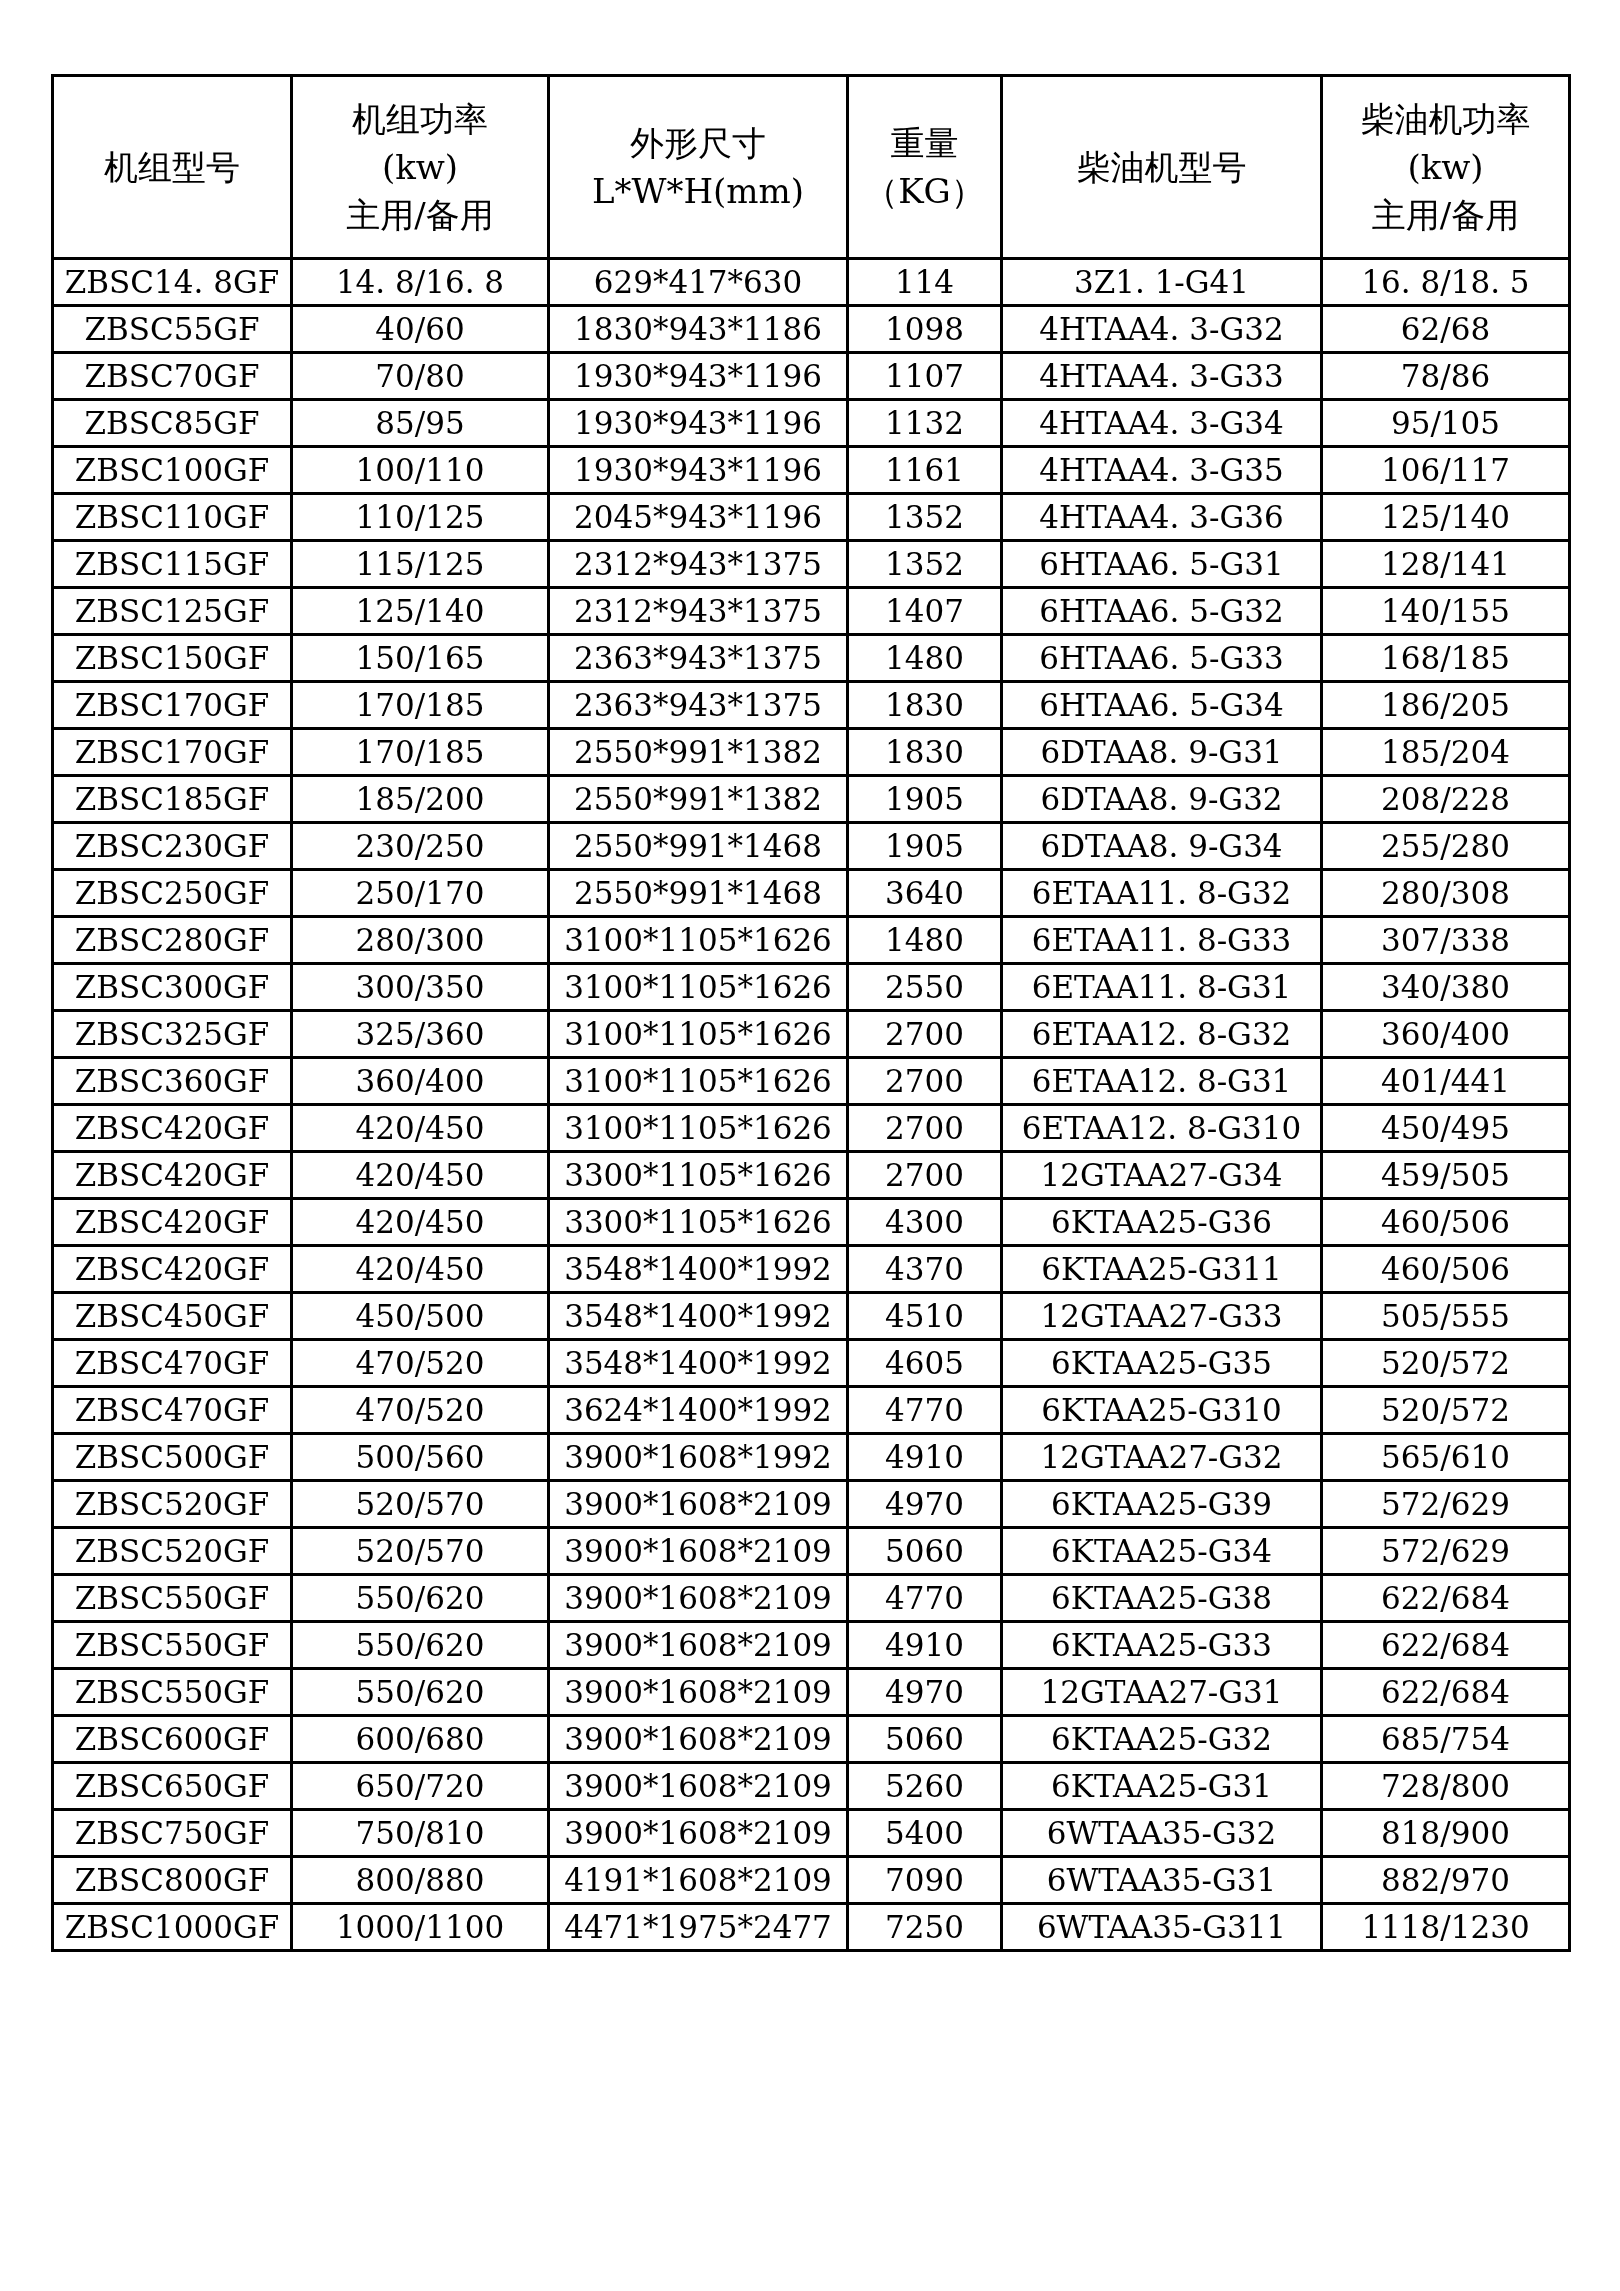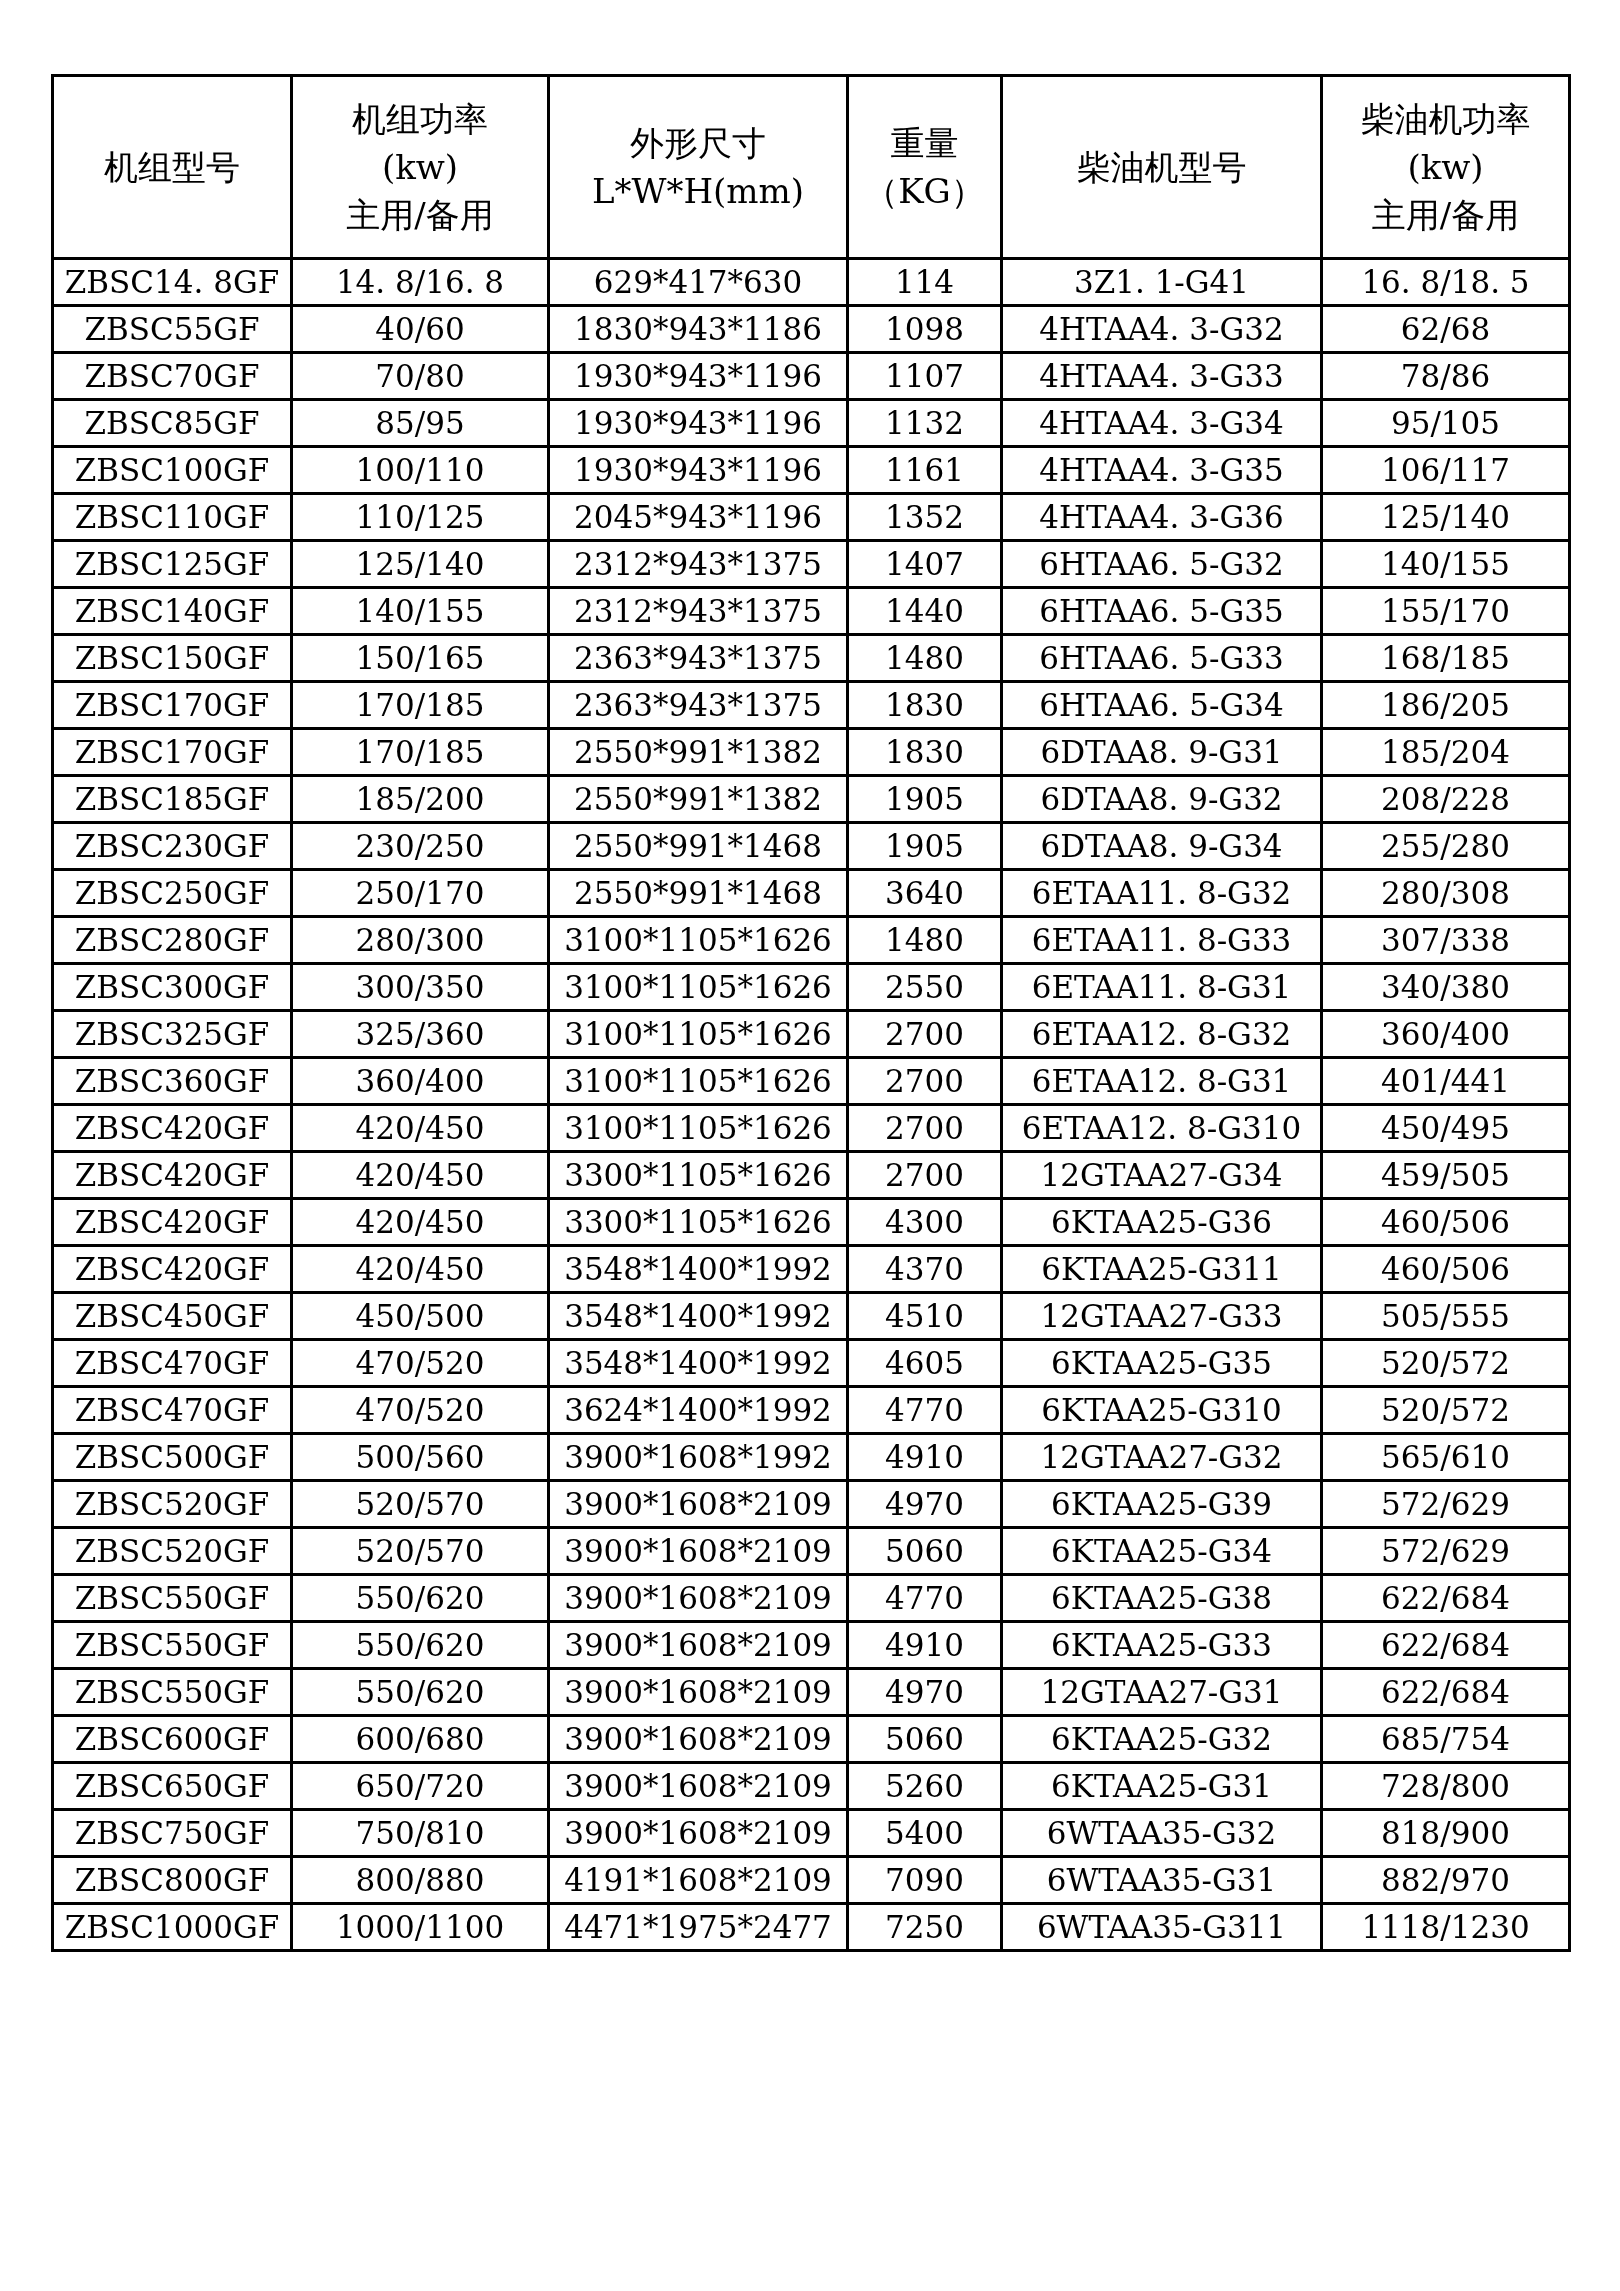--- a/index.html
+++ b/index.html
@@ -130,36 +130,36 @@
         </tr>
         <tr>
           <td>ZBSC110GF</td>
           <td>110/125</td>
           <td>2045*943*1196</td>
           <td>1352</td>
           <td>4HTAA4. 3-G36</td>
           <td>125/140</td>
         </tr>
         <tr>
+          <td>ZBSC115GF</td>
+          <td>115/125</td>
+          <td>2312*943*1375</td>
+          <td>1352</td>
+          <td>6HTAA6. 5-G31</td>
+          <td>128/141</td>
+        </tr>
+        <tr>
           <td>ZBSC125GF</td>
           <td>125/140</td>
           <td>2312*943*1375</td>
           <td>1407</td>
           <td>6HTAA6. 5-G32</td>
           <td>140/155</td>
         </tr>
         <tr>
-          <td>ZBSC140GF</td>
-          <td>140/155</td>
-          <td>2312*943*1375</td>
-          <td>1440</td>
-          <td>6HTAA6. 5-G35</td>
-          <td>155/170</td>
-        </tr>
-        <tr>
           <td>ZBSC150GF</td>
           <td>150/165</td>
           <td>2363*943*1375</td>
           <td>1480</td>
           <td>6HTAA6. 5-G33</td>
           <td>168/185</td>
         </tr>
         <tr>
           <td>ZBSC170GF</td>
           <td>170/185</td>

